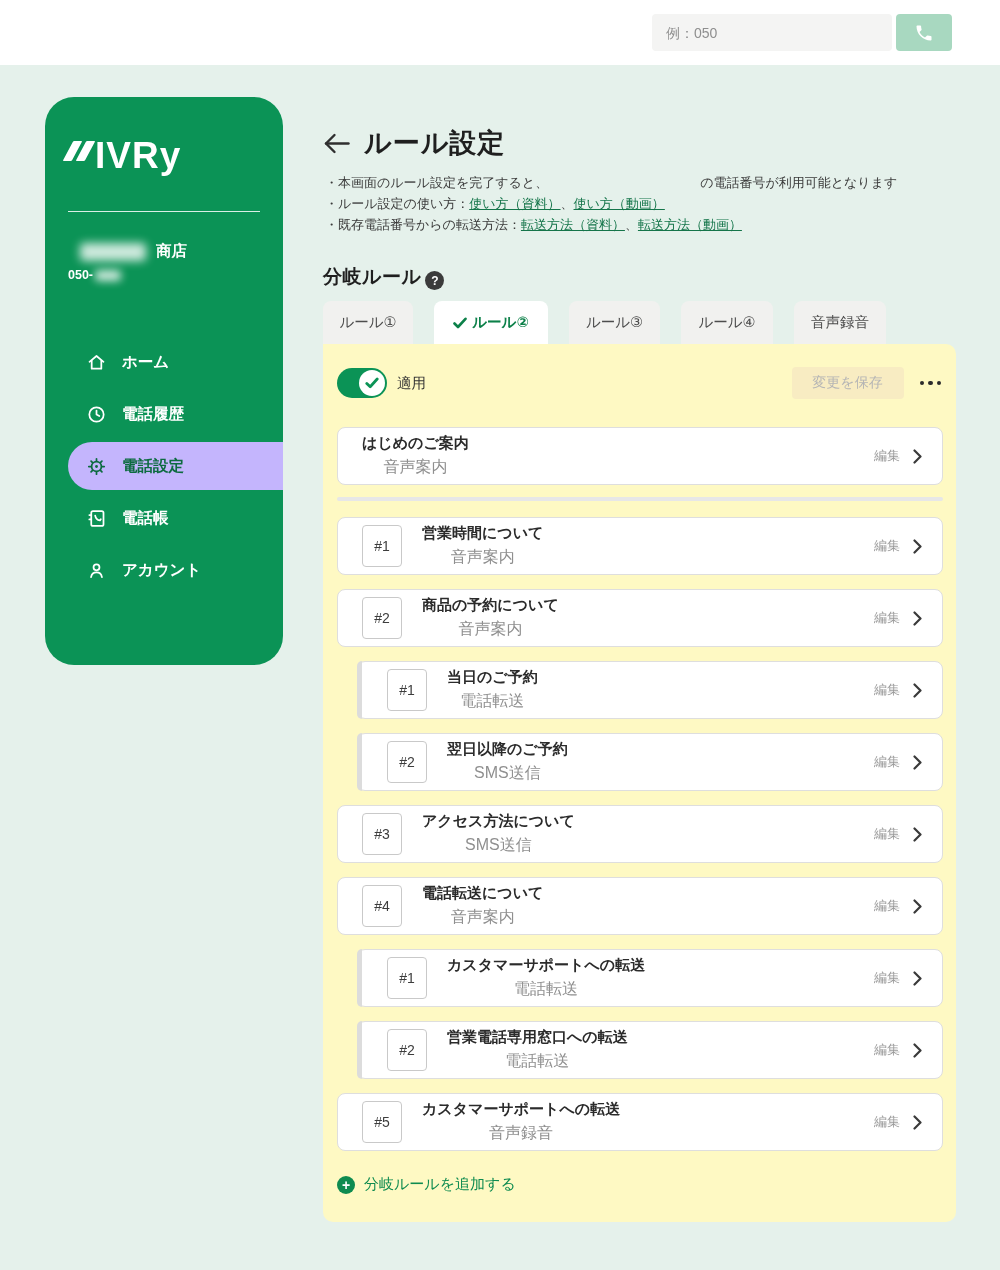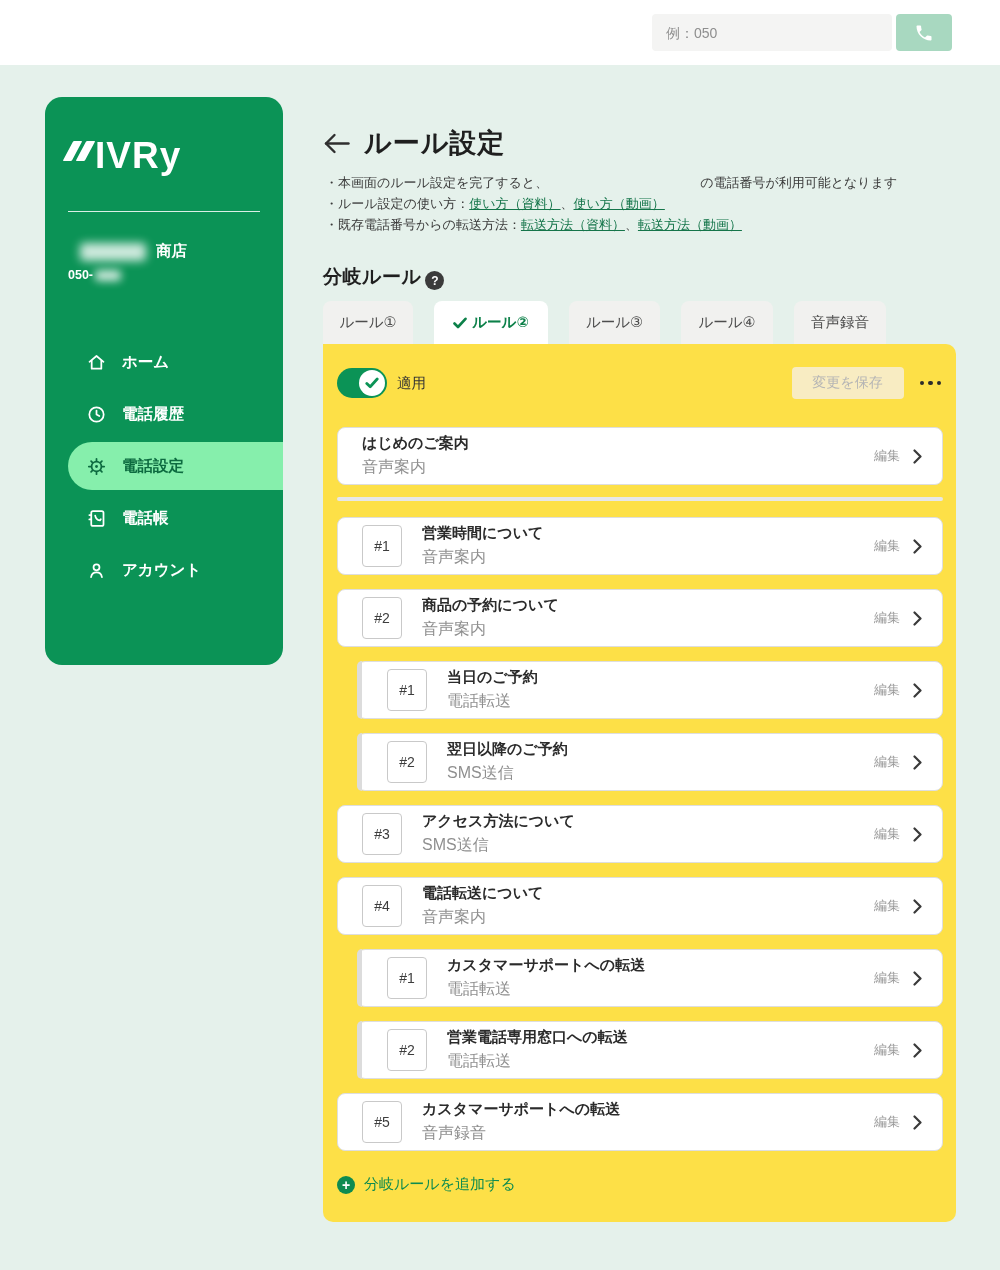--- a/index.html
+++ b/index.html
@@ -10,74 +10,74 @@
   
   .topbar { position:absolute; top:0; left:0; width:1000px; height:65px; background:#ffffff; z-index:5; }
   .phone-input { position:absolute; top:14px; left:652px; width:240px; height:37px; background:#f4f4f3; border:none; border-radius:4px; padding:0 14px; font-size:14px; color:#444; font-family:inherit; }
   .phone-input::placeholder { color:#8e8e8e; }
   .call-btn { position:absolute; top:14px; left:896px; width:56px; height:37px; background:#a8d8c0; border:none; border-radius:4px; display:flex; align-items:center; justify-content:center; cursor:pointer; }
 
   
   .body-bg { position:absolute; top:65px; left:0; width:1000px; height:1205px; background:#e5f1eb; }
 
   
-  .sidebar { position:absolute; top:97px; left:45px; width:238px; height:568px; background:#0b9356; border-radius:17px; z-index:2; }
+  .sidebar { position:absolute; top:97px; left:45px; width:238px; height:568px; background:#0b9356; border-radius:29px; z-index:2; }
   .logo { position:absolute; top:40px; left:23px; display:flex; align-items:flex-start; }
   .logo-mark { display:flex; gap:4px; margin-top:4px; margin-right:5px; }
   .logo-mark i { display:block; width:9px; height:20px; background:#ffffff; transform:skewX(-28deg); border-radius:1px; }
   .logo-text { color:#ffffff; font-size:37px; font-weight:800; letter-spacing:1px; line-height:1; }
   .side-divider { position:absolute; top:114px; left:23px; width:192px; height:1px; background:rgba(255,255,255,0.85); }
   .shop-row { position:absolute; top:144px; left:23px; display:flex; align-items:center; }
   .blur-blob { width:66px; height:18px; background:rgba(255,255,255,0.8); border-radius:4px; filter:blur(5px); margin:0 10px 0 12px; }
   .shop-name { color:#ffffff; font-size:15.5px; font-weight:700; }
   .phone-row { position:absolute; top:171px; left:23px; display:flex; align-items:center; color:#ffffff; font-size:12.5px; font-weight:700; }
   .blur-blob.small { width:26px; height:11px; margin:0 0 0 2px; filter:blur(4px); }
   .nav { position:absolute; top:241px; left:0; width:238px;text-align:right; }
   .nav-item { height:48px; margin-bottom:4px; display:flex; align-items:center; padding-left:41px; gap:15px; color:#ffffff; font-size:15.5px; font-weight:700; cursor:pointer; }
   .nav-item svg { flex:0 0 auto; }
-  .nav-item.active { background:#86efac; color:#0d6b40; border-radius:24px 0 0 24px; margin-left:23px; padding-left:18px; }
+  .nav-item.active { background:#c4b5fd; color:#0d6b40; border-radius:24px 0 0 24px; margin-left:23px; padding-left:18px; }
 
   
   .main { position:absolute; top:0; left:323px; width:633px; }
   .main-header { position:absolute; top:125px; left:0; display:flex; align-items:center; gap:14px; }
   .back-btn { background:none; border:none; cursor:pointer; padding:0; display:flex; align-items:center; }
   .page-title { font-size:27px; font-weight:700; color:#1f1f1f; letter-spacing:1px; }
   .notes { position:absolute; top:172px; left:2px; font-size:13px; color:#3a3a3a; line-height:21px; }
   .note-gap { display:inline-block; width:152px; }
   .note-link { color:#15754a; text-decoration:underline; cursor:pointer; }
   .section-head { position:absolute; top:264px; left:0; display:flex; align-items:flex-end; gap:4px; }
   .section-title { font-size:19px; font-weight:800; color:#1f1f1f; letter-spacing:0.5px; }
   .help-badge { width:19px; height:19px; border-radius:50%; background:#3b3b3b; color:#ffffff; font-size:12px; font-weight:700; display:flex; align-items:center; justify-content:center; margin-top:1px; cursor:pointer; }
 
   
   .tabs { position:absolute; top:301px; left:0; display:flex; gap:21px; }
   .tab { height:43px; border-radius:8px 8px 0 0; background:#f1f1ef; color:#4d4d4d; font-size:14.5px; display:flex; align-items:center; justify-content:center; gap:5px; cursor:pointer; }
   .tab-1 { width:90px; } .tab-2 { width:114px; } .tab-3 { width:91px; } .tab-4 { width:92px; } .tab-5 { width:92px; }
   .tab.active { background:#ffffff; color:#0c8049; font-weight:800; }
 
   
-  .panel { position:absolute; top:344px; left:0; width:633px; height:878px; background:#fde047; border-radius:0 10px 10px 10px; padding:23px 13px 0 14px; }
+  .panel { position:absolute; top:344px; left:0; width:633px; height:878px; background:#fef9c3; border-radius:0 10px 10px 10px; padding:23px 13px 0 14px; }
   .apply-row { display:flex; align-items:center; height:32px; }
   .toggle { position:relative; width:50px; height:30px; background:#0b9356; border-radius:15px; cursor:pointer; flex:0 0 auto; }
   .toggle-knob { position:absolute; top:2px; left:22px; width:26px; height:26px; background:#ffffff; border-radius:50%; display:flex; align-items:center; justify-content:center; }
   .apply-label { margin-left:10px; font-size:14.5px; color:#333333; }
   .save-btn { margin-left:auto; width:112px; height:32px; background:#f8ecc2; color:#b5b5b5; border:none; border-radius:4px; font-size:14px; font-family:inherit; cursor:pointer; }
   .more-btn { margin-left:14px; background:none; border:none; display:flex; gap:4px; align-items:center; padding:6px 2px; cursor:pointer; }
   .more-btn i { width:4.5px; height:4.5px; border-radius:50%; background:#2b2b2b; display:block; }
 
   
   .rule-card { position:relative; height:58px; background:#ffffff; border:1px solid #dedede; border-radius:8px; display:flex; align-items:center; padding:0 20px 0 24px; cursor:pointer; }
   .rule-card.intro { margin-top:28px; }
   .list-divider { height:4px; background:#e7e7e7; border-radius:2px; margin:12px 0 16px 0; }
   .rule-card + .rule-card { margin-top:14px; }
   .rule-card.nested { margin-left:20px; border-radius:8px; }
   .rule-card.nested::before { content:''; position:absolute; left:-1px; top:-1px; bottom:-1px; width:5px; background:#dcdcdc; border-radius:8px 0 0 8px; }
   .rule-card.nested { padding-left:29px; }
   .rule-badge { width:40px; height:42px; border:1px solid #c9c9c9; border-radius:4px; background:#ffffff; display:flex; align-items:center; justify-content:center; font-size:14px; color:#3d3d3d; margin-right:20px; flex:0 0 auto; }
-  .rule-text { display:flex; flex-direction:column; }
+  .rule-text { display:flex; flex-direction:column;text-align:center; }
   .rule-title { font-size:15px; font-weight:800; color:#2b2b2b; }
   .rule-subtitle { font-size:16px; color:#8f8f8f; margin-top:4px; }
   .rule-actions { margin-left:auto; display:flex; align-items:center; gap:13px; }
   .edit-label { font-size:13px; color:#9b9b9b; cursor:pointer; }
 
   .add-rule { display:flex; align-items:center; gap:9px; margin-top:24px; cursor:pointer; }
   .add-circle { width:18px; height:18px; border-radius:50%; background:#0e8b50; color:#ffffff; font-size:14px; font-weight:700; display:flex; align-items:center; justify-content:center; line-height:1; }
   .add-label { font-size:15px; color:#0e8b50; }
 </style>
 </head>

